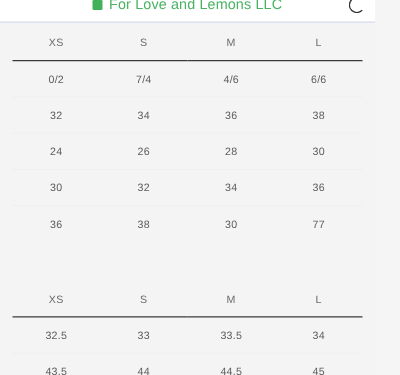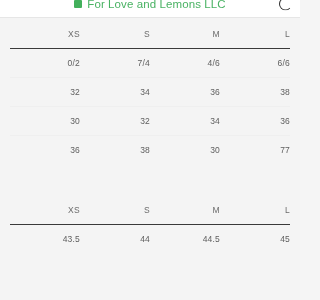--- a/index.html
+++ b/index.html
@@ -96,29 +96,29 @@
     width: 100%;
     border-collapse: collapse;
     table-layout: fixed;
   }
   .size-table col { width: 25%; }
 
   .size-table thead th {
     font-weight: normal;
     color: #6b6b6b;
     font-size: 8.5px;
-    text-align: right;
+    text-align: center;
     padding: 11px 0 9px 0;
     letter-spacing: .3px;
     border-bottom: 1.4px solid #3a3a3a;
   }
   .size-table tbody td {
     color: #5e5e5e;
     font-size: 8.5px;
-    text-align: right;
+    text-align: center;
     padding: 9px 0 9px 0;
     letter-spacing: .2px;
     border-bottom: 1px solid #efefef;
   }
   .size-table tbody tr:last-child td { border-bottom: none; }
 
   
   .c0 { padding-left: 22px; }
   .c1 { padding-left: 19px; }
   .c2 { padding-left: 32px; }
@@ -167,20 +167,26 @@
             <td class="c2">4/6</td>
             <td class="c3">6/6</td>
           </tr>
           <tr>
             <td class="c0">32</td>
             <td class="c1">34</td>
             <td class="c2">36</td>
             <td class="c3">38</td>
           </tr>
           <tr>
+            <td class="c0">24</td>
+            <td class="c1">26</td>
+            <td class="c2">28</td>
+            <td class="c3">30</td>
+          </tr>
+          <tr>
             <td class="c0">30</td>
             <td class="c1">32</td>
             <td class="c2">34</td>
             <td class="c3">36</td>
           </tr>
           <tr>
             <td class="c0">36</td>
             <td class="c1">38</td>
             <td class="c2">30</td>
             <td class="c3">77</td>
@@ -202,20 +208,26 @@
         <thead>
           <tr>
             <th class="c0">XS</th>
             <th class="c1">S</th>
             <th class="c2">M</th>
             <th class="c3">L</th>
           </tr>
         </thead>
         <tbody>
           <tr>
+            <td class="c0">32.5</td>
+            <td class="c1">33</td>
+            <td class="c2">33.5</td>
+            <td class="c3">34</td>
+          </tr>
+          <tr>
             <td class="c0">43.5</td>
             <td class="c1">44</td>
             <td class="c2">44.5</td>
             <td class="c3">45</td>
           </tr>
 
         </tbody>
       </table>
     </div>
 

